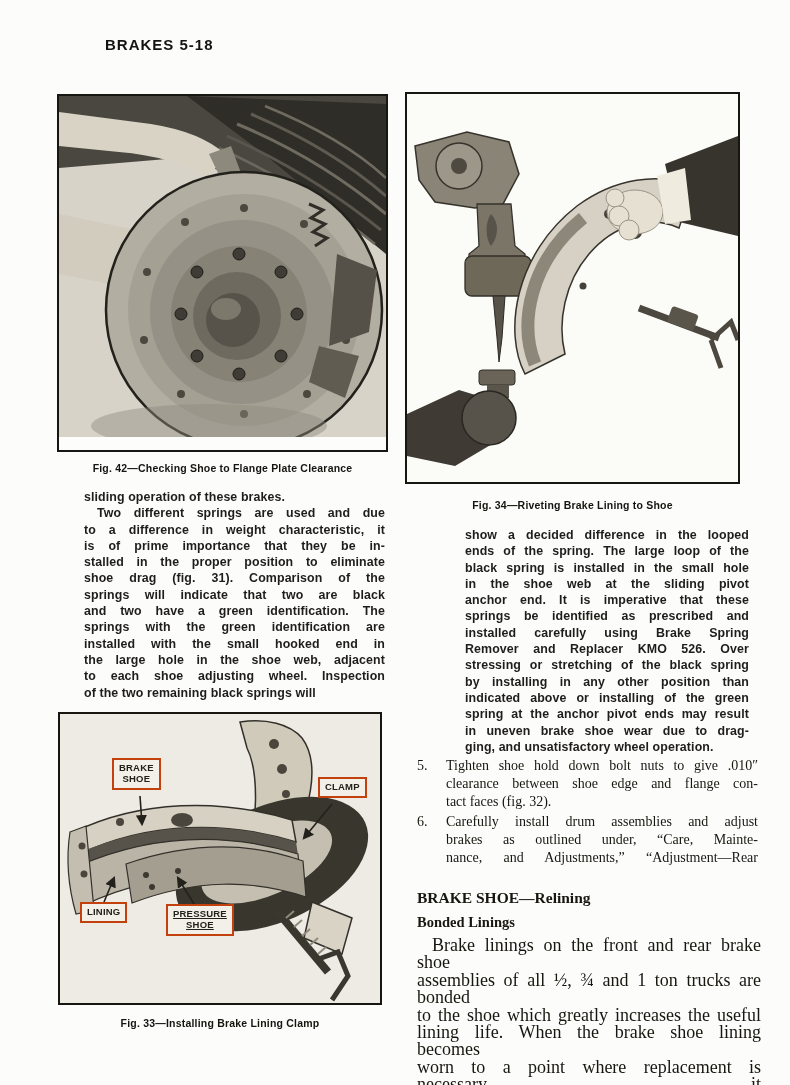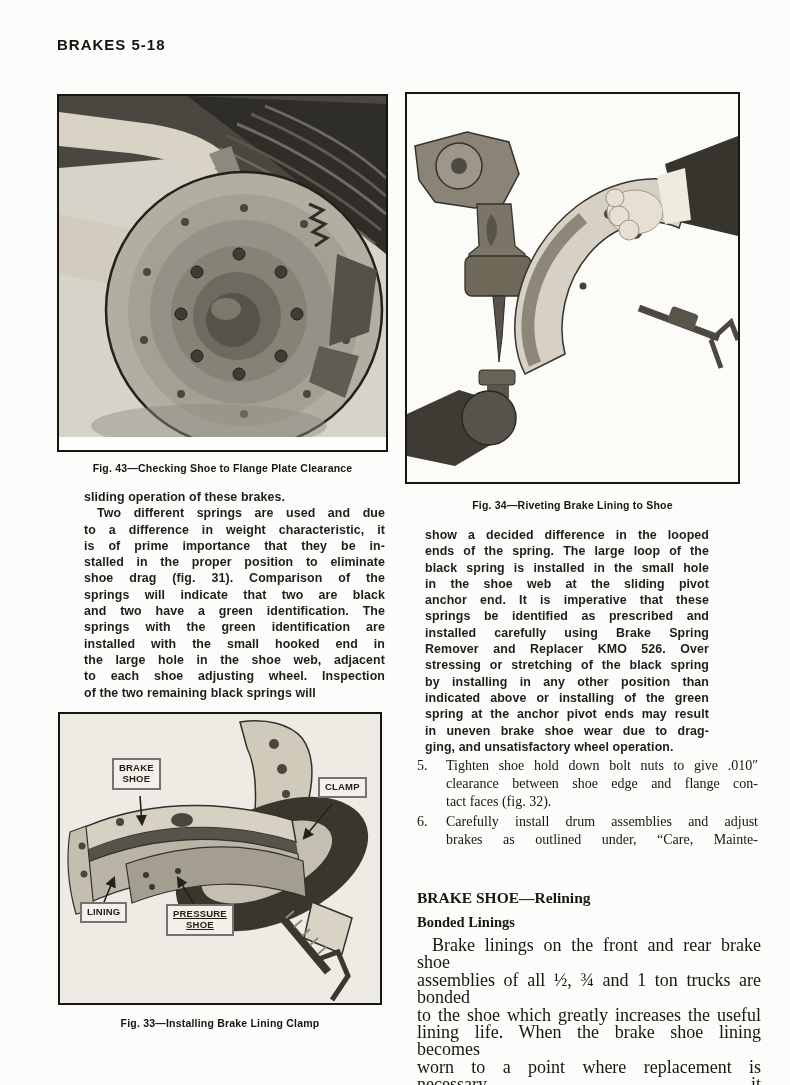--- a/index.html
+++ b/index.html
@@ -2,21 +2,21 @@
 <html><head>
 <meta charset="utf-8">
 <style>
   html,body { margin:0; padding:0; background:#e9e7e2; }
   .page {
     position:relative; width:790px; height:1085px;
     background:#fcfcfa; overflow:hidden;
     font-family:"Liberation Sans", sans-serif;
     color:#1c1b18;
   }
-  .abs { position:absolute; }
+  .abs { position:absolute;margin-left:48px; }
 
   
   .header {
     left:57px; top:36px;
     font-size:15px; font-weight:700; letter-spacing:1px;
     color:#14130f;
   }
 
   
   .figframe {
@@ -49,21 +49,21 @@
   .step-lines { flex:1; }
 
   .relining { position:absolute; font-family:"Liberation Serif", serif; color:#17160f;margin-top:8px; }
   .sect-heading { font-size:15.5px; font-weight:700; margin:0 0 7px 0; }
   .sub-heading  { font-size:14.5px; font-weight:700; margin:0 0 6px 0; }
   .relining-body { font-size:18px; line-height:17.4px; }
   .relining-body .jline:first-child { text-indent:15px; }
 
   
   .fig-label {
-    position:absolute; border:2px solid #737373; background:#f2f0e8;
+    position:absolute; border:2px solid #c2410c; background:#f2f0e8;
     font-size:9.5px; line-height:1.15; font-weight:700; color:#23211b;
     text-align:center; padding:3px 5px; white-space:pre-line;
     letter-spacing:0.2px;
   }
 </style>
 </head>
 <body>
 
 <div class="page">
 
@@ -122,21 +122,21 @@
       </g>
 
       <path d="M250,108 l14,6 l-12,8 l14,6 l-12,8 l14,6 l-12,8" stroke="#312e28" stroke-width="3" fill="none"></path>
 
       <path d="M278,158 L318,174 L310,236 L270,250 Z" fill="#555148"></path>
       <path d="M260,250 L300,260 L286,302 L250,286 Z" fill="#615c52"></path>
       <ellipse cx="150" cy="330" rx="118" ry="22" fill="#8e897e" opacity="0.45"></ellipse>
       <rect y="341" width="327" height="13" fill="#fdfdfb"></rect>
     </svg>
   </div>
-  <div class="figcaption" style="left:57px; top:462px; width:331px;">Fig. 43—Checking Shoe to Flange Plate Clearance</div>
+  <div class="figcaption" style="left:57px; top:462px; width:331px;">Fig. 42—Checking Shoe to Flange Plate Clearance</div>
 
   <div class="sansbody" style="left:84px; top:489px; width:301px;">
     <div>
         <div class="jline last">sliding operation of these brakes.</div>
       </div>
     <div class="indent-first">
         <div class="jline">Two different springs are used and due</div>
         <div class="jline">to a difference in weight characteristic, it</div>
         <div class="jline">is of prime importance that they be in-</div>
         <div class="jline">stalled in the proper position to eliminate</div>
@@ -254,21 +254,21 @@
 
       <g>
         <path d="M232,214 L312,244" stroke="#4c473f" stroke-width="7"></path>
         <rect x="262" y="216" width="28" height="17" rx="3" fill="#5a554b" transform="rotate(20 276 224)"></rect>
         <path d="M304,246 L324,228 L331,246 M304,246 L314,274" stroke="#4c473f" stroke-width="5" fill="none"></path>
       </g>
     </svg>
   </div>
   <div class="figcaption" style="left:405px; top:499px; width:335px;">Fig. 34—Riveting Brake Lining to Shoe</div>
 
-  <div class="sansbody" style="left:425px; top:527px; width:284px;">
+  <div class="sansbody" style="left:465px; top:527px; width:284px;">
     <div>
         <div class="jline">show a decided difference in the looped</div>
         <div class="jline">ends of the spring. The large loop of the</div>
         <div class="jline">black spring is installed in the small hole</div>
         <div class="jline">in the shoe web at the sliding pivot</div>
         <div class="jline">anchor end. It is imperative that these</div>
         <div class="jline">springs be identified as prescribed and</div>
         <div class="jline">installed carefully using Brake Spring</div>
         <div class="jline">Remover and Replacer KMO 526. Over</div>
         <div class="jline">stressing or stretching of the black spring</div>
@@ -287,20 +287,21 @@
           <div class="jline">Tighten shoe hold down bolt nuts to give .010″</div>
           <div class="jline">clearance between shoe edge and flange con-</div>
           <div class="jline last">tact faces (fig. 32).</div>
         </div>
     </div>
     <div class="step">
       <div class="step-num">6.</div>
       <div class="step-lines">
           <div class="jline">Carefully install drum assemblies and adjust</div>
           <div class="jline">brakes as outlined under, “Care, Mainte-</div>
+          <div class="jline">nance, and Adjustments,” “Adjustment—Rear</div>
         </div>
     </div>
   </div>
 
   <div class="relining" style="left:417px; top:881px; width:344px;">
     <div class="sect-heading">BRAKE SHOE—Relining</div>
     <div class="sub-heading">Bonded Linings</div>
     <div class="relining-body">
         <div class="jline">Brake linings on the front and rear brake shoe</div>
         <div class="jline">assemblies of all ½, ¾ and 1 ton trucks are bonded</div>

